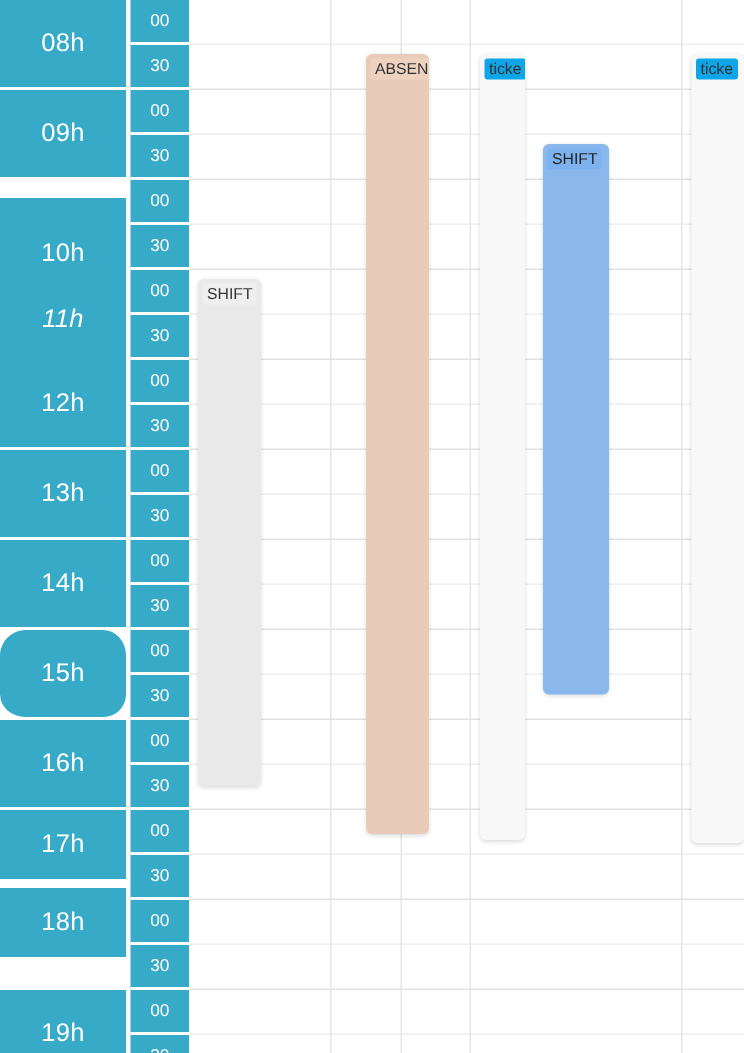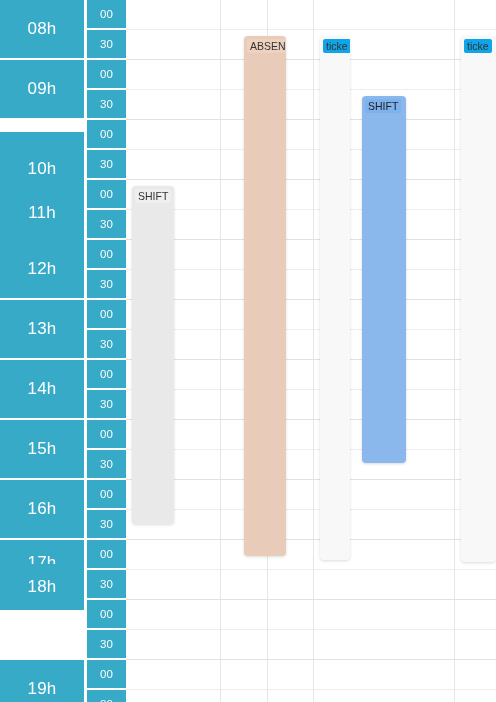--- a/index.html
+++ b/index.html
@@ -139,28 +139,28 @@
       <div class="col-line" style="left: 94px;"></div>
       <div class="col-line" style="left: 141px;"></div>
       <div class="col-line" style="left: 187px;"></div>
       <div class="col-line" style="left: 328px;"></div>
     </div>
 
   <div id="time-gutter">
       <div class="hour-block" style="top: 0px; height: 60px;">08h</div>
       <div class="hour-block" style="top: 60px; height: 60px;">09h</div>
       <div class="hour-block" style="top: 120px; height: 75px; margin-top: 12px;">10h</div>
-      <div class="hour-block" style="top: 180px; height: 68px;">11h</div>
+      <div class="hour-block" style="top: 180px; height: 68px; font-style: italic;">11h</div>
       <div class="hour-block" style="top: 240px; height: 60px;">12h</div>
       <div class="hour-block" style="top: 300px; height: 60px; text-align: center;">13h</div>
       <div class="hour-block" style="top: 360px; height: 60px;">14h</div>
-      <div class="hour-block" style="top: 420px; height: 60px;">15h</div>
+      <div class="hour-block" style="top: 420px; height: 60px; border-radius: 17px;">15h</div>
       <div class="hour-block" style="top: 480px; height: 60px;">16h</div>
       <div class="hour-block" style="top: 540px; height: 48px;">17h</div>
-      <div class="hour-block" style="top: 564px; height: 48px;">18h</div>
+      <div class="hour-block" style="top: 592px; height: 48px;">18h</div>
       <div class="hour-block" style="top: 660px; height: 60px;">19h</div>
       <div class="minute-cell" style="top: 0px;">00</div>
       <div class="minute-cell" style="top: 30px;">30</div>
       <div class="minute-cell" style="top: 60px;">00</div>
       <div class="minute-cell" style="top: 90px;">30</div>
       <div class="minute-cell" style="top: 120px;">00</div>
       <div class="minute-cell" style="top: 150px;">30</div>
       <div class="minute-cell" style="top: 180px;">00</div>
       <div class="minute-cell" style="top: 210px;">30</div>
       <div class="minute-cell" style="top: 240px;">00</div>

